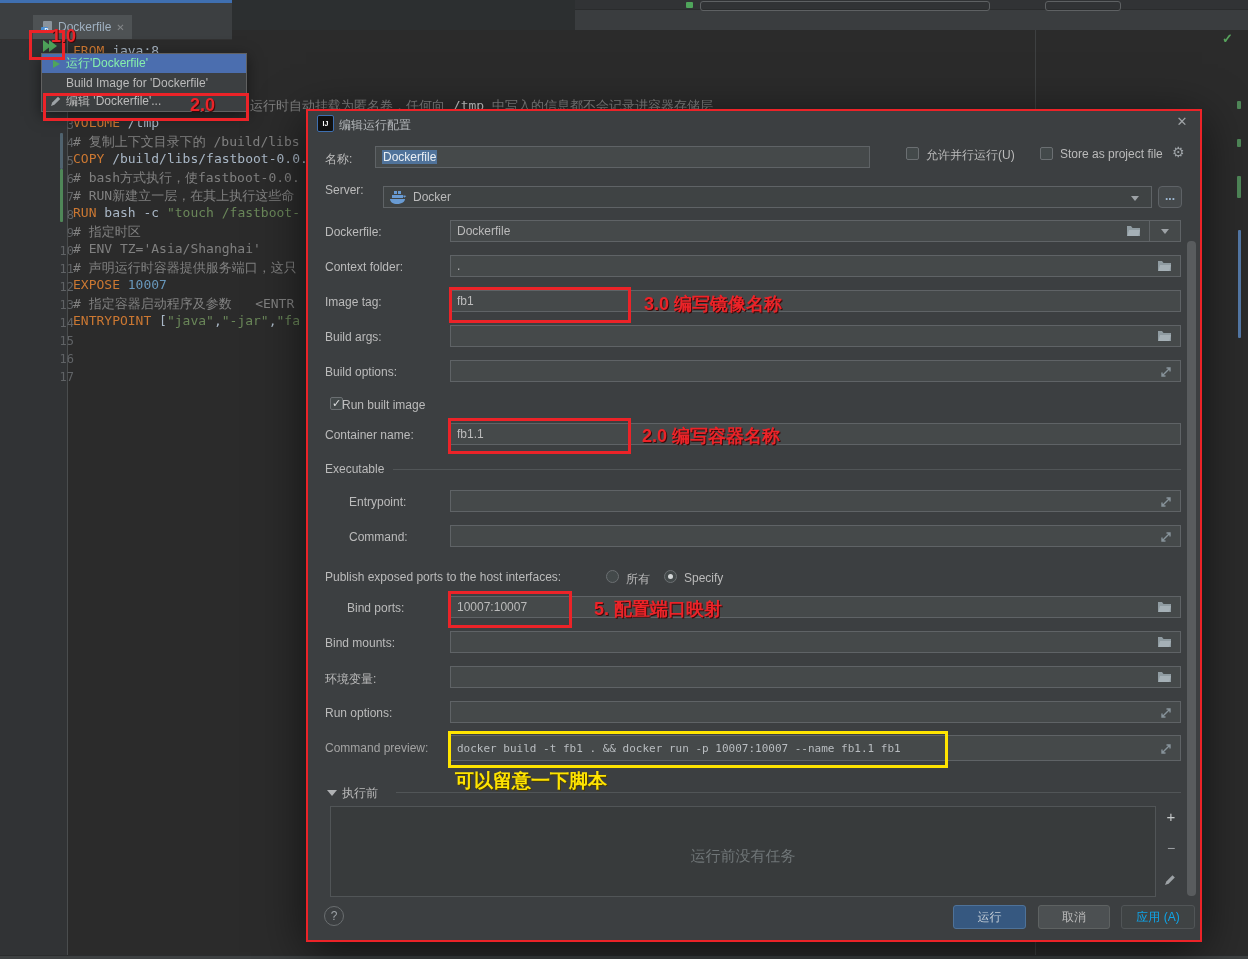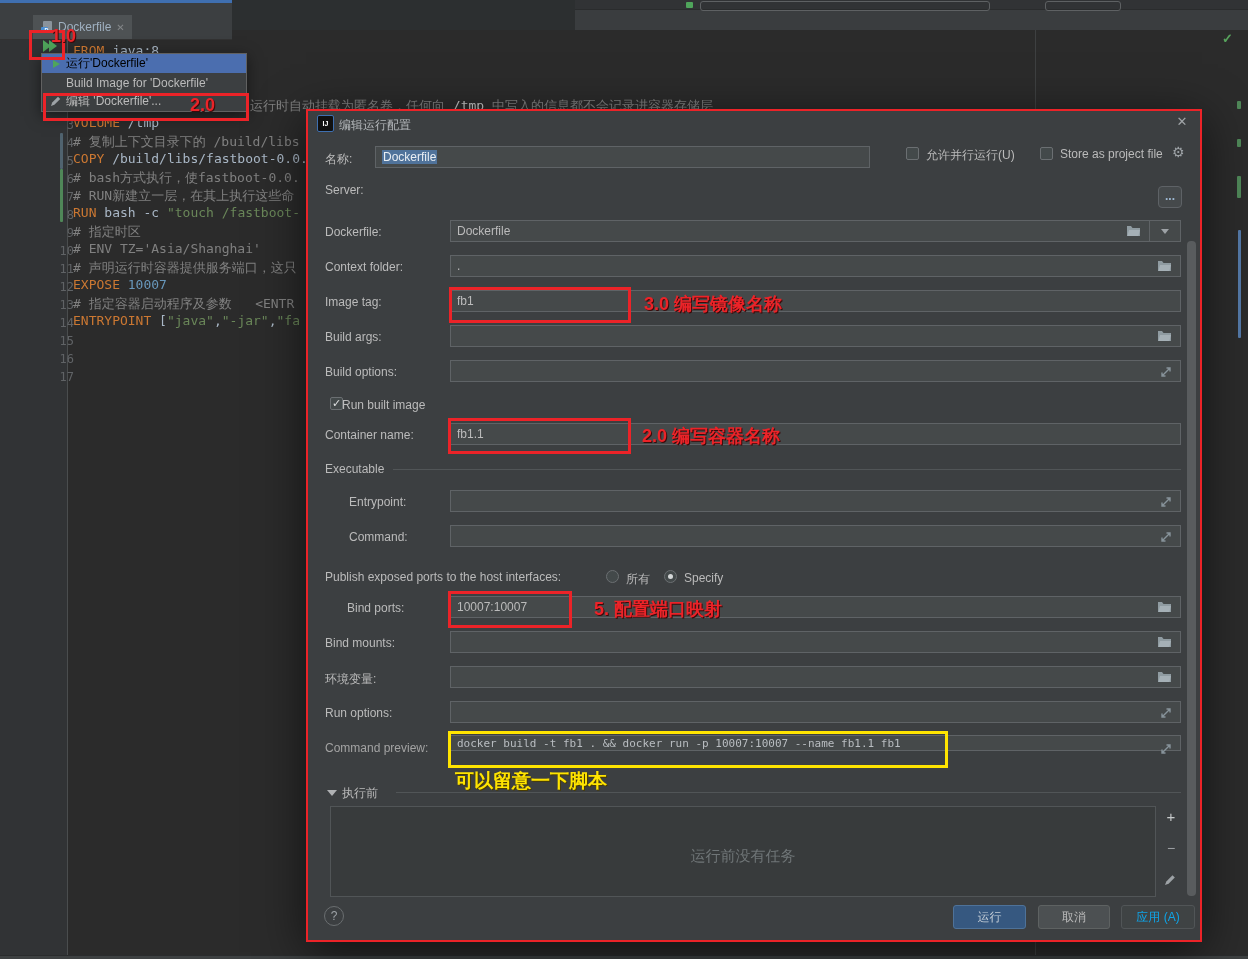--- a/index.html
+++ b/index.html
@@ -19,21 +19,21 @@
   .gutter{background:#313335;border-right:1px solid #4a4d4e;}
   .lnum{position:absolute;right:36px;width:30px;text-align:right;color:#606366;
         font:12px "DejaVu Sans Mono",monospace;}
   .code-line{position:absolute;left:73px;white-space:pre;font:13px "DejaVu Sans Mono",monospace;}
   .c-kw{color:#cc7832;} .c-txt{color:#a9b7c6;} .c-str{color:#6a8759;}
   .c-num{color:#6897bb;} .c-cmt{color:#808080;} .c-hl{color:#c8c8c8;}
   .chg{width:3px;border-radius:1px;}
   
   .menu{background:#3c3f41;border:1px solid #616161;box-shadow:0 4px 14px rgba(0,0,0,.5);z-index:6;}
   .menu-item{height:19px;display:flex;align-items:center;gap:4px;padding-left:7px;color:#bbbbbb;font-size:12px;white-space:nowrap;}
-  .menu-item.sel{background:#4b6eaf;color:#000000;}
+  .menu-item.sel{background:#4b6eaf;color:#86efac;}
   .mi-icon{width:13px;display:inline-flex;justify-content:center;}
   
   .dialog{background:#3c3f41;border:2px solid #ec2328;box-shadow:0 10px 45px rgba(0,0,0,.6);z-index:10;}
   .dlg-label{position:absolute;color:#bbbbbb;font-size:12px;white-space:nowrap;}
   .field{position:absolute;background:#45494a;border:1px solid #5f6366;height:22px;
          display:flex;align-items:center;padding:0 6px;color:#bbbbbb;font-size:12px;box-sizing:border-box;white-space:nowrap;}
   .sel-text{background:#50739b;color:#e9eef3;padding:0 1px;}
   .chk{position:absolute;width:13px;height:13px;background:#43494a;border:1px solid #6b6f72;border-radius:2px;
        display:flex;align-items:center;justify-content:center;color:#dfe1e2;font-size:11px;line-height:11px;box-sizing:border-box;}
   .radio{position:absolute;width:13px;height:13px;border:1px solid #6b6f72;border-radius:50%;background:#43494a;box-sizing:border-box;}
@@ -176,20 +176,33 @@
     <div class="field" style="left:67px;top:35px;width:495px;">
         <span class="sel-text">Dockerfile</span>
       </div>
     <div class="chk" style="left:598px;top:36px;"></div>
     <div class="dlg-label" style="left:618px;top:36px;">允许并行运行(U)</div>
     <div class="chk" style="left:732px;top:36px;"></div>
     <div class="dlg-label" style="left:752px;top:36px;">Store as project file</div>
     <div class="abs" style="left:864px;top:33px;color:#9da2a6;font-size:14px;">⚙</div>
 
     <div class="dlg-label" style="left:17px;top:72px;text-align:right;">Server:</div>
+    <div class="field" style="left:75px;top:75px;width:769px;background:#3f4344;">
+      <span style="display:inline-flex;margin-right:6px;">
+        <svg width="17" height="13" viewBox="0 0 17 13">
+            <rect x="4" y="0" width="3" height="3" fill="#699bd3"></rect>
+            <rect x="8" y="0" width="3" height="3" fill="#699bd3"></rect>
+            <rect x="2" y="4" width="11" height="3" fill="#699bd3"></rect>
+            <path d="M0 8h15c0 2.5-3 5-8 5-4 0-7-2-7-5z" fill="#699bd3"></path>
+            <path d="M13 5c1-.7 2.6-.6 3.4.2-.9.2-1.6.7-2 1.6z" fill="#699bd3"></path>
+          </svg>
+      </span>
+      <span>Docker</span>
+      <span class="arrow-dn" style="position:absolute;right:12px;top:9px;"></span>
+    </div>
     <div class="abs" style="left:850px;top:75px;width:24px;height:22px;border:1px solid #5e6266;border-radius:4px;background:#45494b;color:#9db8d2;font-weight:bold;text-align:center;line-height:18px;box-sizing:border-box;">...</div>
 
     <div class="dlg-label" style="left:17px;top:114px;">Dockerfile:</div>
     <div class="field" style="left:142px;top:109px;width:700px;">
       <span>Dockerfile</span>
       <span class="icon-right" style="right:8px;"><svg width="15" height="12" viewBox="0 0 15 12">
             <path d="M1 1h4l1.5 2H14v8H1z" fill="#8f9ba1"></path>
             <path d="M3 5h11l-1.6 6H1.4z" fill="#a5b0b6"></path>
           </svg></span>
     </div>
@@ -285,21 +298,21 @@
     </div>
 
     <div class="dlg-label" style="left:17px;top:595px;">Run options:</div>
     <div class="field" style="left:142px;top:590px;width:731px;">
       <span class="icon-right" style="right:8px;top:5px;"><svg width="12" height="12" viewBox="0 0 12 12">
             <path d="M2 10L10 2M6.5 2H10v3.5M5.5 10H2V6.5" stroke="#87939a" stroke-width="1.4" fill="none"></path>
           </svg></span>
     </div>
 
     <div class="dlg-label" style="left:17px;top:630px;color:#a3a3a3;">Command preview:</div>
-    <div class="field" style="left:142px;top:624px;width:731px;height:16px;font:11px 'DejaVu Sans Mono',monospace;color:#b9bdc1;">
+    <div class="field" style="left:142px;top:624px;width:731px;height:26px;font:11px 'DejaVu Sans Mono',monospace;color:#b9bdc1;">
       <span>docker build -t fb1 . &amp;&amp; docker run -p 10007:10007 --name fb1.1 fb1</span>
       <span class="icon-right" style="right:8px;top:7px;"><svg width="12" height="12" viewBox="0 0 12 12">
             <path d="M2 10L10 2M6.5 2H10v3.5M5.5 10H2V6.5" stroke="#87939a" stroke-width="1.4" fill="none"></path>
           </svg></span>
     </div>
 
     <div class="abs" style="left:19px;top:679px;width:0;height:0;border-left:5px solid transparent;border-right:5px solid transparent;border-top:6px solid #afb1b3;"></div>
     <div class="dlg-label" style="left:34px;top:674px;">执行前</div>
     <div class="divline" style="left:88px;top:681px;width:785px;"></div>
 

